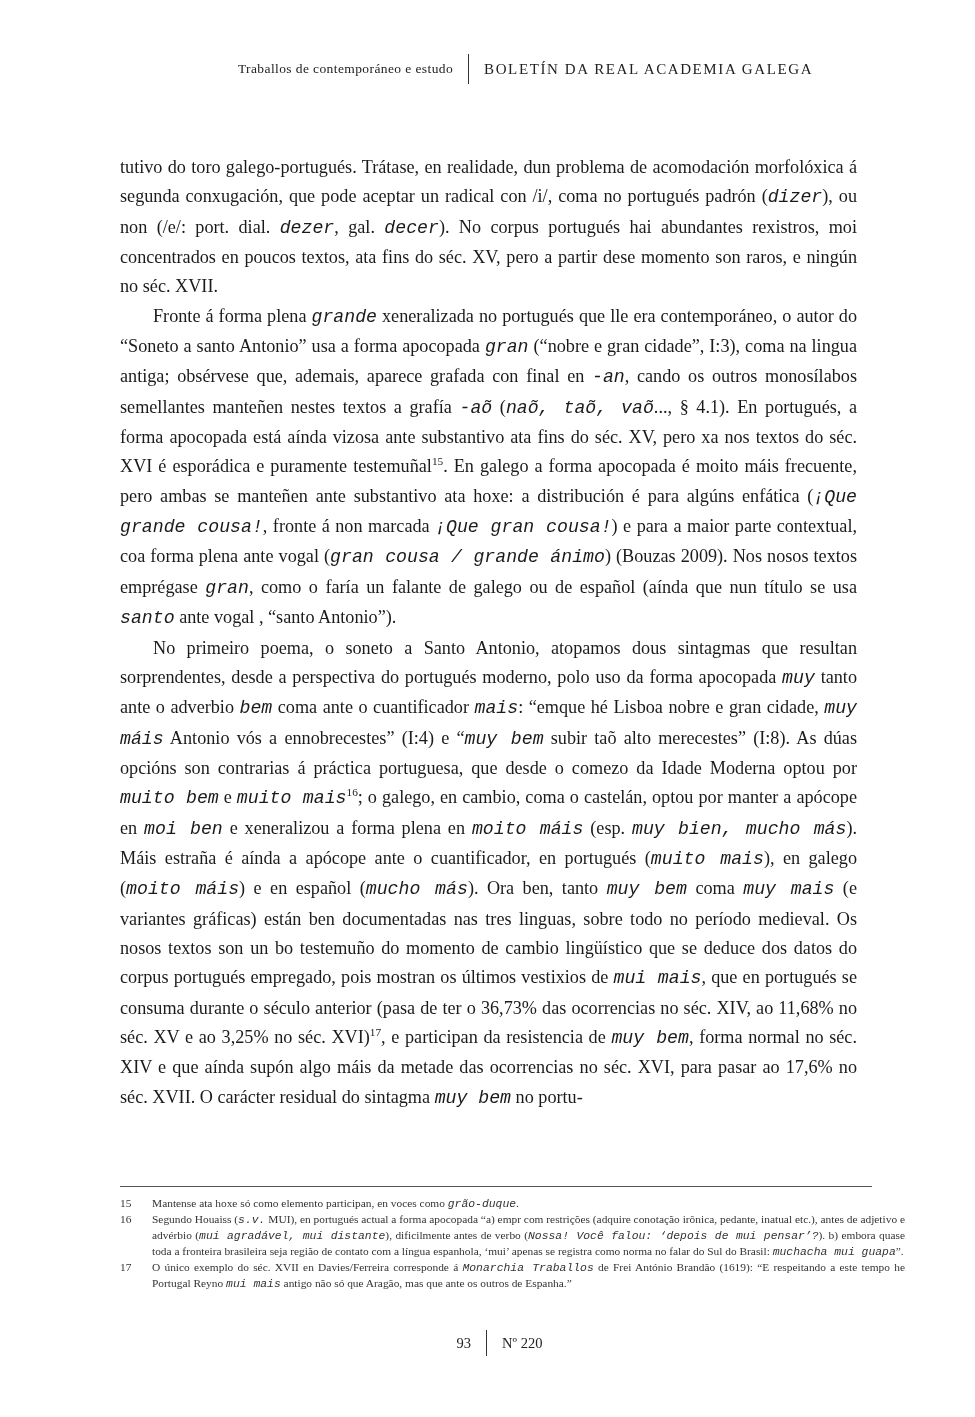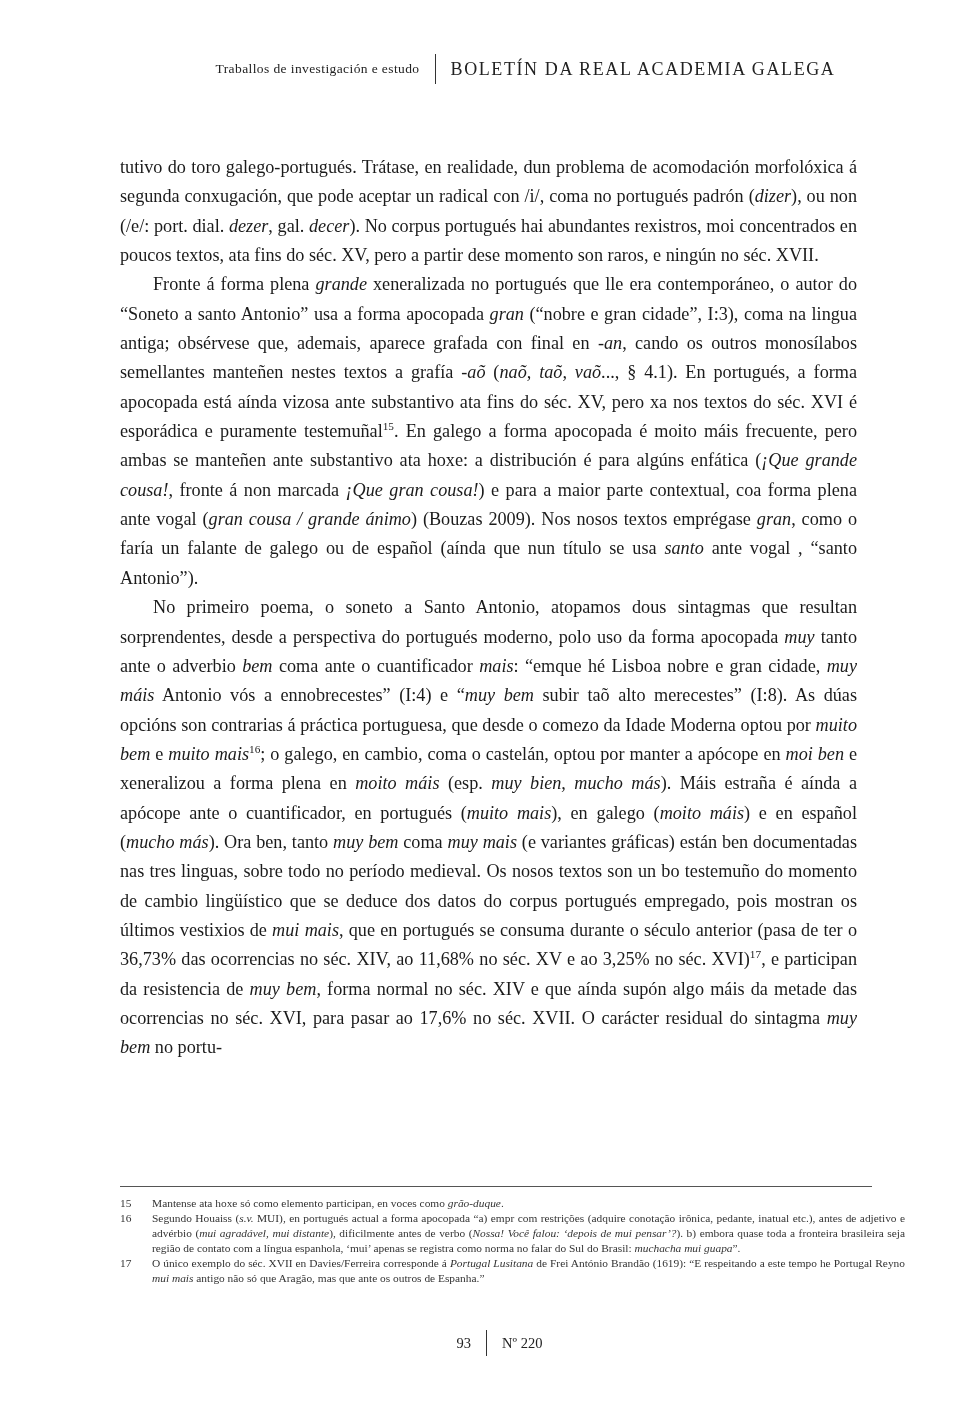--- a/index.html
+++ b/index.html
@@ -13,32 +13,32 @@
   }
   .page { position: relative; width: 975px; height: 1417px; overflow: hidden; background: #fff; }
 
   
   .header {
     position: absolute; top: 54px; left: 38px; width: 100%;
     display: flex; align-items: center; justify-content: center; gap: 15px;
   }
   .header-left  { font-size: 13.5px; letter-spacing: 0.4px; color: #222; }
   .header-divider { width: 1px; height: 30px; background: #333; }
-  .header-right { font-size: 18px; letter-spacing: 1.6px; color: #222; }
+  .header-right { font-size: 15px; letter-spacing: 1.6px; color: #222; }
 
   
   .body-text {
     position: absolute; top: 153px; left: 120px; width: 737px;
     max-height: 1030px; overflow: hidden;
     font-size: 18.2px; line-height: 29.35px;
     text-align: justify; color: #1b1b1b;
   }
   .para { margin: 0; padding: 0; }
   .para.indent { text-indent: 33px; }
-  .body-text i, .footnotes i { font-style: italic; }
+  .body-text i, .footnotes i { font-style: italic; font-family: Liberation Mono, monospace; }
   sup { font-size: 0.62em; line-height: 0; vertical-align: super; }
 
   
   .footnote-rule {
     position: absolute; top: 1186px; left: 120px; width: 752px; height: 1px;
     background: #555;
   }
 
   
   .footnotes {
@@ -56,21 +56,21 @@
     font-size: 14.5px; color: #222;
   }
   .footer-divider { width: 1px; height: 26px; background: #333; }
 </style>
 </head>
 <body>
 
 <div class="page">
 
   <header class="header">
-    <span class="header-left">Traballos de investigación e estudo</span>
+    <span class="header-left">Traballos de contemporáneo e estudo</span>
     <span class="header-divider"></span>
     <span class="header-right">BOLETÍN DA REAL ACADEMIA GALEGA</span>
   </header>
 
   <main class="body-text">
     <p class="para"><span>tutivo do toro galego-portugués. Trátase, en realidade, dun problema de acomodación morfolóxica á segunda conxugación, que pode aceptar un radical con /i/, coma no portugués padrón (</span><i>dizer</i><span>), ou non (/e/: port. dial. </span><i>dezer</i><span>, gal. </span><i>decer</i><span>). No corpus portugués hai abundantes rexistros, moi concentrados en poucos textos, ata fins do séc. XV, pero a partir dese momento son raros, e ningún no séc. XVII.</span></p>
     <p class="para indent"><span>Fronte á forma plena </span><i>grande</i><span> xeneralizada no portugués que lle era contemporáneo, o autor do “Soneto a santo Antonio” usa a forma apocopada </span><i>gran</i><span> (“nobre e gran cidade”, I:3), coma na lingua antiga; obsérvese que, ademais, aparece grafada con final en </span><i>-an</i><span>, cando os outros monosílabos semellantes manteñen nestes textos a grafía </span><i>-aõ</i><span> (</span><i>naõ, taõ, vaõ</i><span>..., § 4.1). En portugués, a forma apocopada está aínda vizosa ante substantivo ata fins do séc. XV, pero xa nos textos do séc. XVI é esporádica e puramente testemuñal</span><sup>15</sup><span>. En galego a forma apocopada é moito máis frecuente, pero ambas se manteñen ante substantivo ata hoxe: a distribución é para algúns enfática (</span><i>¡Que grande cousa!</i><span>, fronte á non marcada </span><i>¡Que gran cousa!</i><span>) e para a maior parte contextual, coa forma plena ante vogal (</span><i>gran cousa / grande ánimo</i><span>) (Bouzas 2009). Nos nosos textos emprégase </span><i>gran</i><span>, como o faría un falante de galego ou de español (aínda que nun título se usa </span><i>santo</i><span> ante vogal , “santo Antonio”).</span></p>
     <p class="para indent"><span>No primeiro poema, o soneto a Santo Antonio, atopamos dous sintagmas que resultan sorprendentes, desde a perspectiva do portugués moderno, polo uso da forma apocopada </span><i>muy</i><span> tanto ante o adverbio </span><i>bem</i><span> coma ante o cuantificador </span><i>mais</i><span>: “emque hé Lisboa nobre e gran cidade, </span><i>muy máis</i><span> Antonio vós a ennobrecestes” (I:4) e “</span><i>muy bem</i><span> subir taõ alto merecestes” (I:8). As dúas opcións son contrarias á práctica portuguesa, que desde o comezo da Idade Moderna optou por </span><i>muito bem</i><span> e </span><i>muito mais</i><sup>16</sup><span>; o galego, en cambio, coma o castelán, optou por manter a apócope en </span><i>moi ben</i><span> e xeneralizou a forma plena en </span><i>moito máis</i><span> (esp. </span><i>muy bien, mucho más</i><span>). Máis estraña é aínda a apócope ante o cuantificador, en portugués (</span><i>muito mais</i><span>), en galego (</span><i>moito máis</i><span>) e en español (</span><i>mucho más</i><span>). Ora ben, tanto </span><i>muy bem</i><span> coma </span><i>muy mais</i><span> (e variantes gráficas) están ben documentadas nas tres linguas, sobre todo no período medieval. Os nosos textos son un bo testemuño do momento de cambio lingüístico que se deduce dos datos do corpus portugués empregado, pois mostran os últimos vestixios de </span><i>mui mais</i><span>, que en portugués se consuma durante o século anterior (pasa de ter o 36,73% das ocorrencias no séc. XIV, ao 11,68% no séc. XV e ao 3,25% no séc. XVI)</span><sup>17</sup><span>, e participan da resistencia de </span><i>muy bem</i><span>, forma normal no séc. XIV e que aínda supón algo máis da metade das ocorrencias no séc. XVI, para pasar ao 17,6% no séc. XVII. O carácter residual do sintagma </span><i>muy bem</i><span> no portu-</span></p>
   </main>
 
@@ -80,21 +80,21 @@
     <div class="footnote">
       <span class="fn-num">15</span>
       <span class="fn-text"><span>Mantense ata hoxe só como elemento participan, en voces como </span><i>grão-duque</i><span>.</span></span>
     </div>
     <div class="footnote">
       <span class="fn-num">16</span>
       <span class="fn-text"><span>Segundo Houaiss (</span><i>s.v.</i><span> MUI), en portugués actual a forma apocopada “a) empr com restrições (adquire conotação irônica, pedante, inatual etc.), antes de adjetivo e advérbio (</span><i>mui agradável, mui distante</i><span>), dificilmente antes de verbo (</span><i>Nossa! Você falou: ‘depois de mui pensar’?</i><span>). b) embora quase toda a fronteira brasileira seja região de contato com a língua espanhola, ‘mui’ apenas se registra como norma no falar do Sul do Brasil: </span><i>muchacha mui guapa</i><span>”.</span></span>
     </div>
     <div class="footnote">
       <span class="fn-num">17</span>
-      <span class="fn-text"><span>O único exemplo do séc. XVII en Davies/Ferreira corresponde á </span><i>Portugal Lusitana</i><span> de Frei António Brandão (1619): “E respeitando a este tempo he Portugal Reyno </span><i>mui mais</i><span> antigo não só que Aragão, mas que ante os outros de Espanha.”</span></span>
+      <span class="fn-text"><span>O único exemplo do séc. XVII en Davies/Ferreira corresponde á </span><i>Monarchia Traballos</i><span> de Frei António Brandão (1619): “E respeitando a este tempo he Portugal Reyno </span><i>mui mais</i><span> antigo não só que Aragão, mas que ante os outros de Espanha.”</span></span>
     </div>
   </section>
 
   <footer class="footer">
     <span class="footer-page">93</span>
     <span class="footer-divider"></span>
     <span class="footer-issue">Nº 220</span>
   </footer>
 
 </div>

